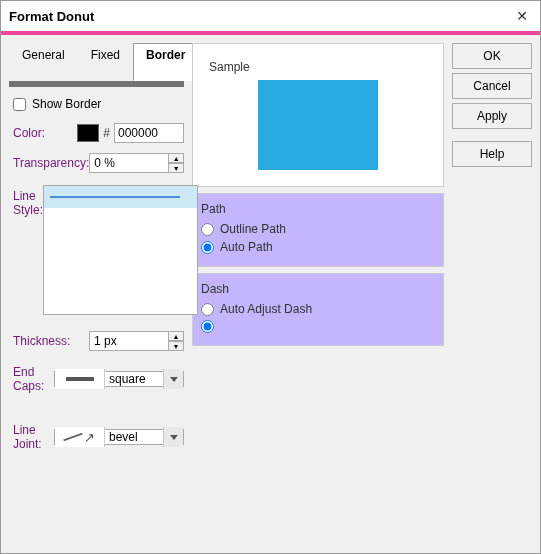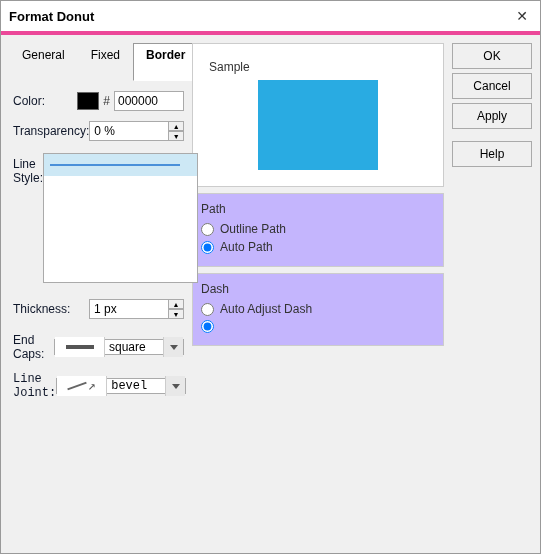--- a/index.html
+++ b/index.html
@@ -39,21 +39,21 @@
 
     .dialog-body {
       display: flex;
       flex: 1;
       padding: 8px;
       gap: 8px;
     }
 
     .tabs {
       display: flex;
-      border-bottom: 1px solid #737373;
+      border-bottom: 7px solid #737373;
       margin-bottom: 10px;
     }
 
     .tab {
       padding: 4px 12px;
       cursor: pointer;
       border: 1px solid transparent;
       margin-bottom: -1px;
       font-size: 12px;
       background: #f0f0f0;
@@ -81,21 +81,21 @@
     }
 
     .form-row {
       display: flex;
       align-items: center;
       margin-bottom: 2px;
     }
 
     .form-label {
       width: 90px;
-      color: #0f172a;
+      color: #701a75;
       font-size: 12px;
     }
 
     .color-control {
       display: flex;
       align-items: center;
       gap: 4px;
     }
 
     .color-swatch {
@@ -352,20 +352,24 @@
         <div class="tab">
           <span>Data Label</span>
         </div>
         <div class="tab">
           <span>Hint</span>
         </div>
       </div>
 
       <div class="form-area">
 
+        <div class="show-border-row">
+          <input type="checkbox" style="">
+          <label>Show Border</label>
+        </div>
 
         <div class="form-row">
           <span class="form-label">Color:</span>
           <div class="color-control">
             <div class="color-swatch"></div>
             <span class="color-hash">#</span>
             <input type="text" class="color-input" value="000000" style="">
           </div>
         </div>
 
@@ -416,21 +420,21 @@
                 </div>
               </div>
               <span class="select-text">square</span>
               <div class="select-dropdown-btn">
                 <div class="dropdown-arrow"></div>
               </div>
             </div>
           </div>
         </div>
 
-        <div class="form-row" style="margin-top: 1px; font-family: Liberation Mono, monospace;">
+        <div class="form-row" style="margin-top: 20px;">
           <span class="form-label">Line Joint:</span>
           <div class="select-control">
             <div class="select-with-icon">
               <div class="select-icon-area">
                 <div style="display:flex;align-items:center;">
                   <div style="width:20px;height:2px;background:#666;transform:rotate(-20deg);"></div>
                   <span style="font-size:13px;color:#555;margin:0 1px;">↗</span>
                 </div>
               </div>
               <span class="select-text">bevel</span>

